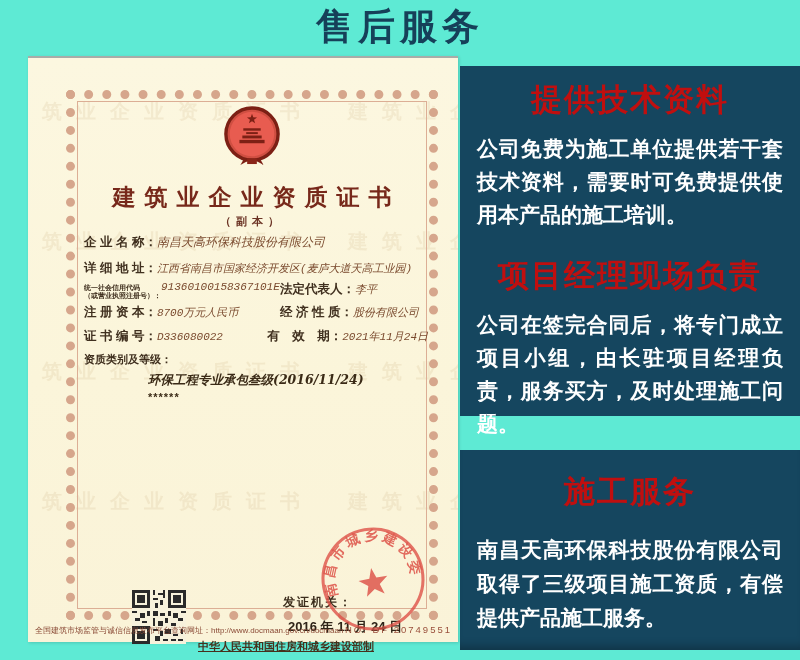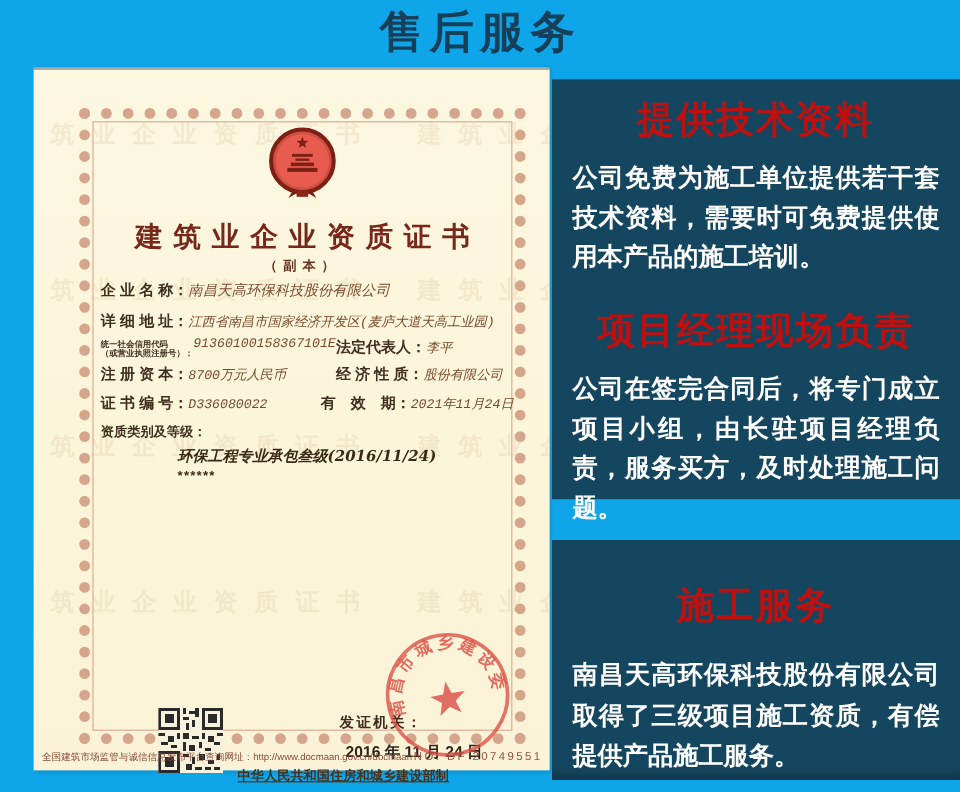--- a/index.html
+++ b/index.html
@@ -1,18 +1,18 @@
 <!DOCTYPE html>
 <html><head>
 <meta charset="utf-8">
 <style>
   * { margin:0; padding:0; box-sizing:border-box; }
   html,body { background:#fff; }
   body { font-family:"Liberation Sans", sans-serif; }
-  .page { position:relative; width:800px; height:660px; background:#0ea5e9; overflow:hidden; }
+  .page { position:relative; width:800px; height:660px; background:#5eead4; overflow:hidden; }
 
   
   .page-title { position:absolute; top:2px; left:0; width:100%; text-align:center;
     font-size:37px; font-weight:700; color:#164059; letter-spacing:5px; }
 
   
   .cert { position:absolute; left:28px; top:56px; width:430px; height:586px;
     background:linear-gradient(180deg,#fcf7e0 0%,#fbf5da 55%,#faf3d8 100%);
     border-top:2px solid #a8aca8; box-shadow:1px 1px 3px rgba(0,0,0,.15); }
   .cert-watermarks { position:absolute; inset:0; overflow:hidden; pointer-events:none; }
@@ -64,21 +64,21 @@
   
   .panel { position:absolute; left:460px; width:340px; background:#15465f; }
   .panel-a { top:66px; height:350px; }
   .panel-b { top:450px; height:200px; box-shadow:inset 0 -10px 8px -6px rgba(0,0,0,.25); }
   .svc-title { font-size:31px; font-weight:700; color:#c00f0f; text-align:center;
     letter-spacing:2px; white-space:nowrap; }
   .svc-body { color:#ffffff; font-size:21px; font-weight:700; line-height:1.58;
     padding:0 17px; text-align:justify; }
   .t1 { padding-top:13px; } .b1 { margin-top:11px; }
   .t2 { margin-top:23px; } .b2 { margin-top:11px; }
-  .t3 { padding-top:34px; } .b3 { margin-top:20px; line-height:1.62; }
+  .t3 { padding-top:21px; } .b3 { margin-top:20px; line-height:1.62; }
 </style>
 </head>
 <body>
 
 <div class="page">
 
   <div class="page-title">售后服务</div>
 
   <div class="cert">
     <div class="cert-watermarks">

